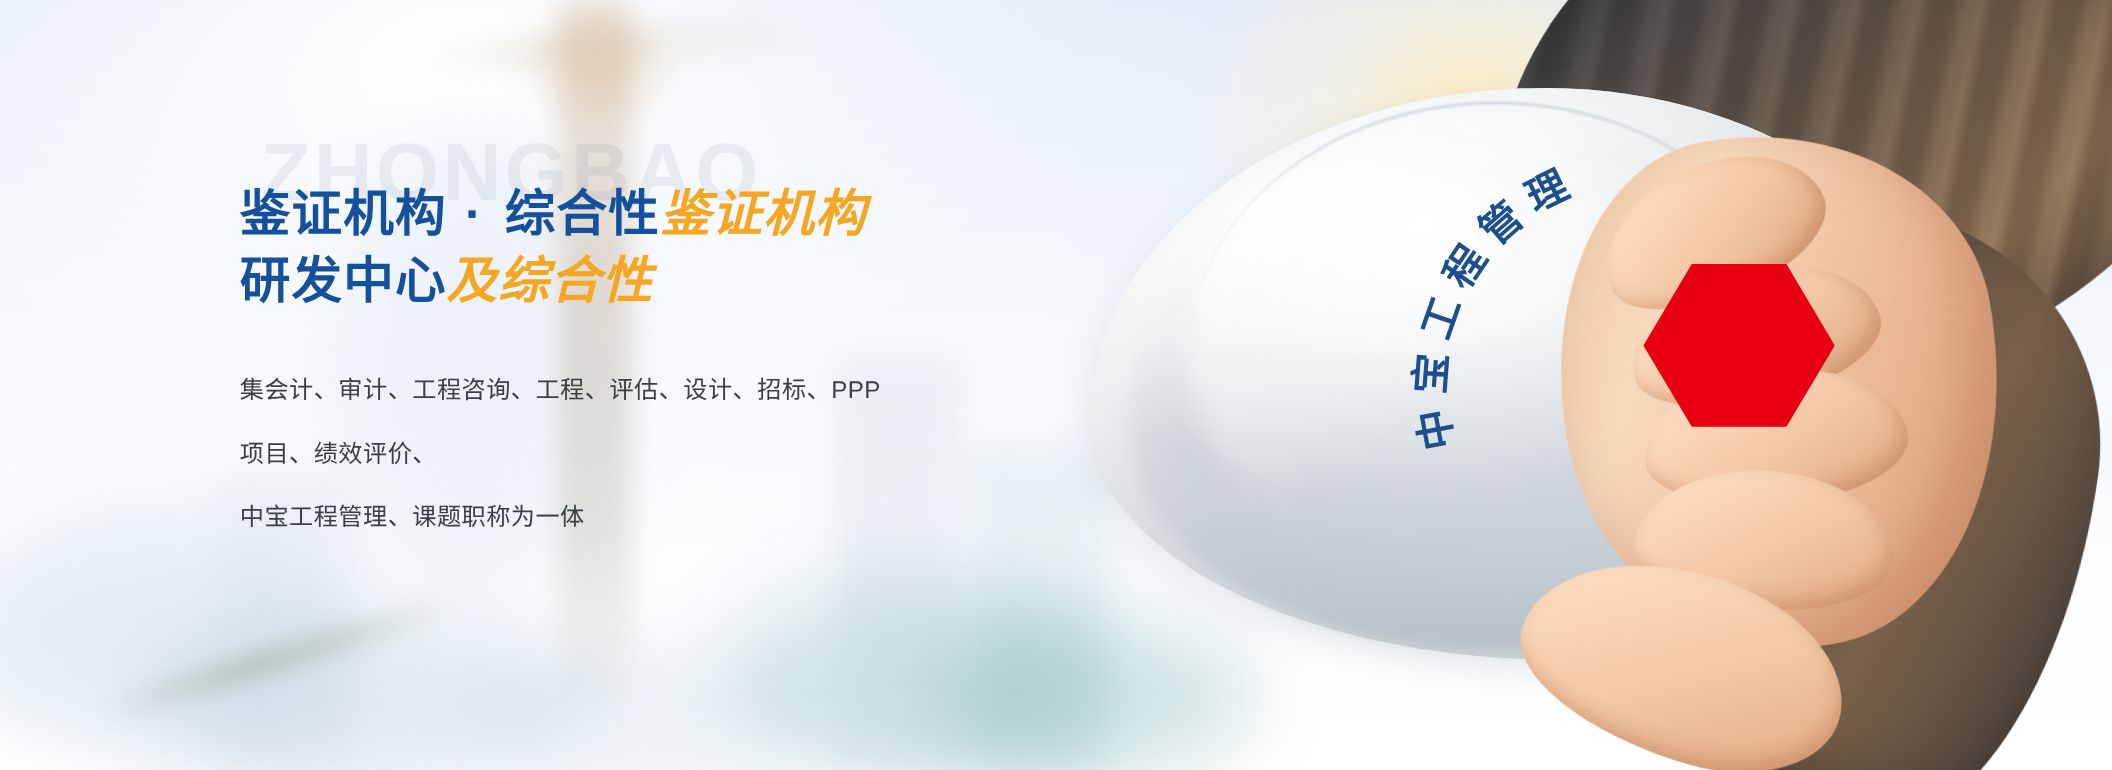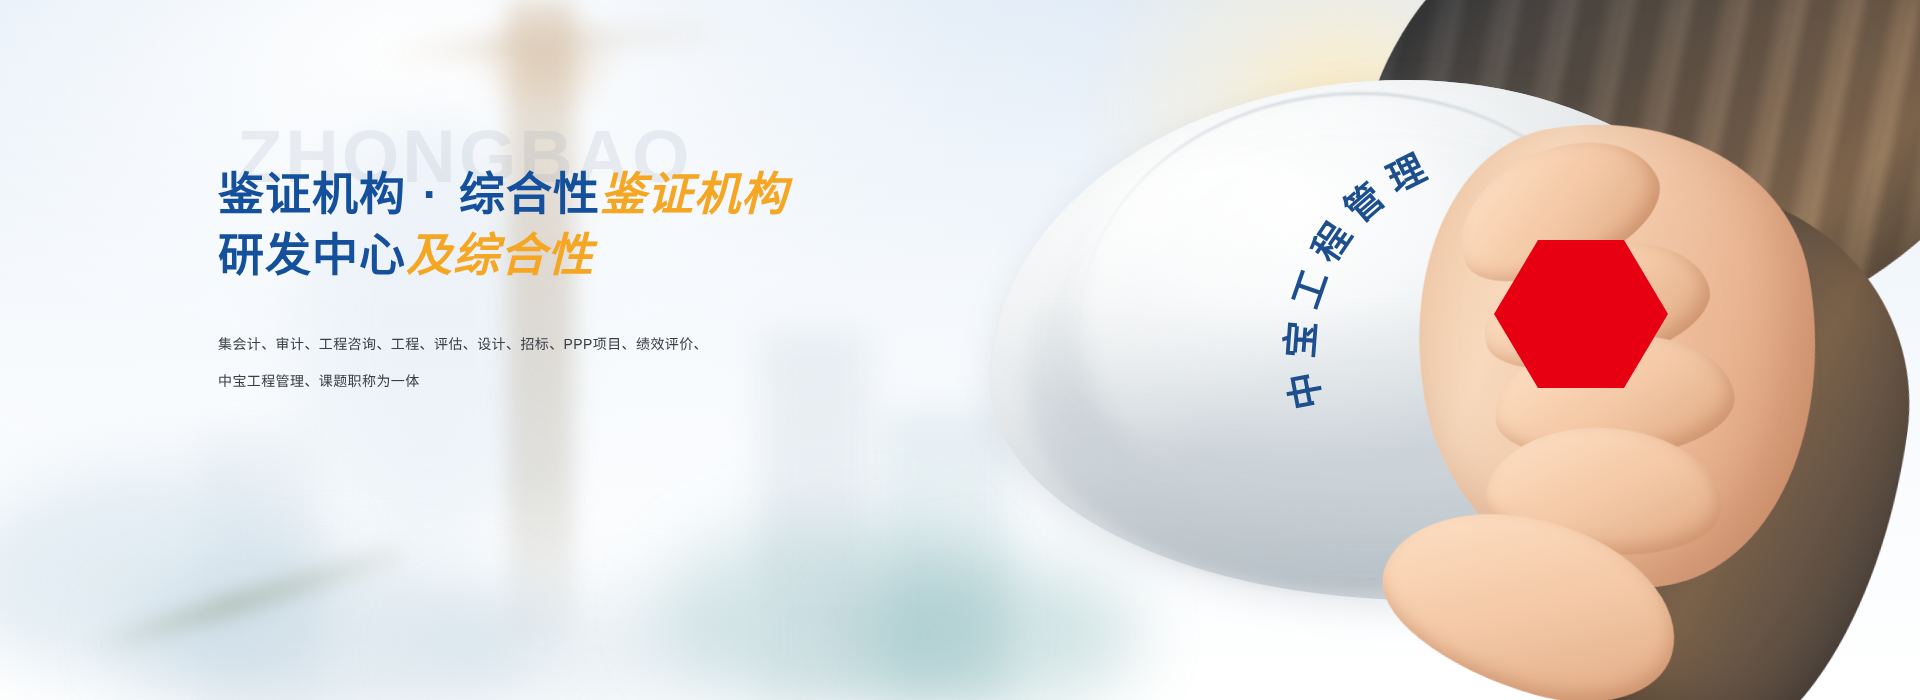--- a/index.html
+++ b/index.html
@@ -236,21 +236,21 @@
     line-height: 1.33;
     font-weight: 700;
     letter-spacing: 1px;
     color: #15509c;
     white-space: nowrap;
   }
   .headline .accent { color: #f5a623; font-style: italic; }
   .headline .dot { letter-spacing: 4px; }
   .subcopy {
     margin: 40px 0 0 0;
-    font-size: 14px;
+    font-size: 22px;
     line-height: 2.6;
     color: #3a3f45;
     letter-spacing: .4px;
     max-width: 600px;
   }
   .cta {
     display: inline-block;
     margin-top: 34px;
     padding: 13px 38px;
     background: #15509c;

